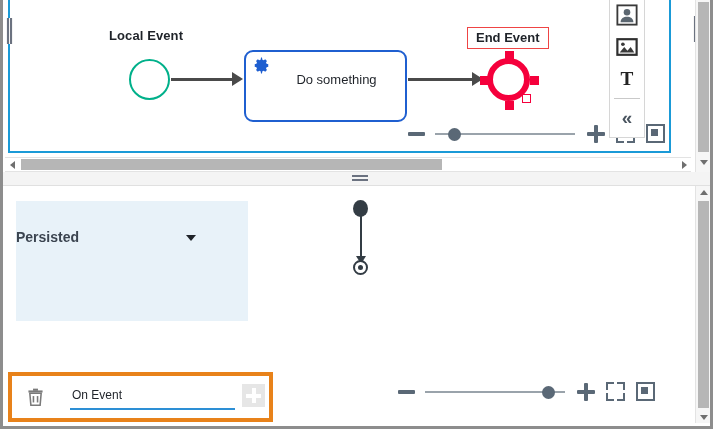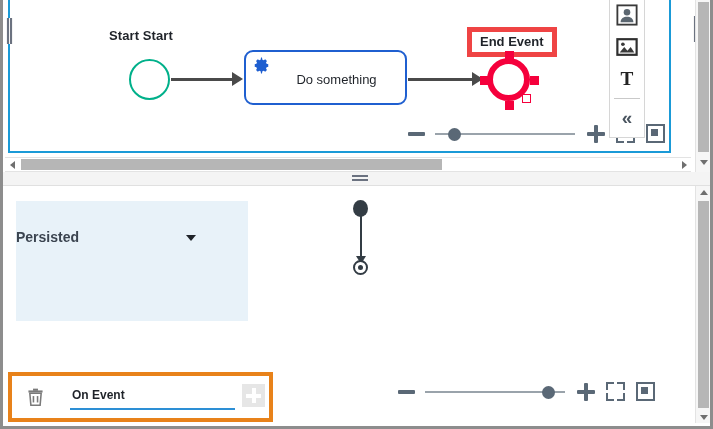--- a/index.html
+++ b/index.html
@@ -51,21 +51,21 @@
   .lbl-start {
     position:absolute; left:99px; top:32px;
     font-size:13px; font-weight:700; color:#1f2329; letter-spacing:.1px;
   }
   .start-ev {
     position:absolute; left:119px; top:63px; width:41px; height:41px;
     border:2.5px solid #00b08a; border-radius:50%; background:#fff;
   }
 
   .task {
-    position:absolute; left:234px; top:54px; width:163px; height:55px;
+    position:absolute; left:234px; top:54px; width:163px; height:72px;
     border:2px solid #1f5fd0; border-radius:9px; background:#fff;
   }
   .task-label {
     position:absolute; left:0; top:0; width:163px; height:55px;
     display:flex; align-items:center; justify-content:center;
     font-size:13px; color:#1f2329; padding-left:18px;
   }
   .gear { position:absolute; left:6px; top:4px; width:19px; height:19px; }
 
   .end-ev-wrap { position:absolute; left:472px; top:57px; width:54px; height:54px; }
@@ -80,21 +80,21 @@
   .sel-handle.b { left:23px; top:48px; }
   .sel-handle.l { left:-2px; top:23px; }
   .sel-handle.r { left:48px; top:23px; }
   .sel-sq {
     position:absolute; left:40px; top:41px; width:9px; height:9px;
     border:1.6px solid #f5003c; background:#ffffff;
   }
   .lbl-end {
     position:absolute; left:457px; top:31px;
     padding:2px 8px 3px 8px;
-    border:5px solid #ef4444; background:#fff;
+    border:1px solid #ef4444; background:#fff;
     font-size:13px; font-weight:700; color:#1f2329;
   }
 
   
   .conn { position:absolute; height:2.5px; background:#4a4a4a; }
   .conn.c1 { left:161px; top:82px; width:62px; }
   .conn.c2 { left:398px; top:82px; width:65px; }
   .arrow {
     position:absolute; width:0; height:0;
     border-top:7px solid transparent; border-bottom:7px solid transparent;
@@ -227,21 +227,21 @@
     position:absolute; left:8px; top:372px; width:265px; height:50px;
     border:4px solid #e8821a; background:#ffffff;
   }
   .trash { position:absolute; left:15px; top:12px; width:17px; height:19px; }
   .event-input-wrap {
     position:absolute; left:58px; top:8px; width:165px; height:26px;
     border-bottom:2.5px solid #2d8fd5;
   }
   .event-input {
     width:100%; height:22px; border:none; outline:none; background:transparent;
-    font-family:"Liberation Sans", sans-serif; font-size:12px; font-weight:700; color:#1f2329;
+    font-family:"Liberation Sans", sans-serif; font-size:12px; font-weight:400; color:#1f2329;
     padding:0 2px;
   }
   .plus-btn {
     position:absolute; left:230px; top:8px; width:23px; height:23px;
     background:#e6e6e6;
   }
   .plus-btn:before, .plus-btn:after { content:""; position:absolute; background:#ffffff; }
   .plus-btn:before { left:4px; top:9.5px; width:15px; height:4px; }
   .plus-btn:after  { left:9.5px; top:4px; width:4px; height:15px; }
 
@@ -262,21 +262,21 @@
   <div class="frame-left"></div>
   <div class="frame-right"></div>
   <div class="frame-bottom"></div>
 
   <div class="top-pane">
 
     <div class="canvas-box">
 
       <div class="bpmn">
 
-        <div class="lbl-start">Start Start</div>
+        <div class="lbl-start">Local Event</div>
         <div class="start-ev"></div>
 
         <div class="conn c1"></div>
         <div class="arrow a1"></div>
 
         <div class="task">
           <div class="gear">
             <svg viewBox="0 0 24 24" width="19" height="19">
               <path fill="#1f5fd0" d="M12 8.2a3.8 3.8 0 1 0 0 7.6 3.8 3.8 0 0 0 0-7.6zm0 5.9a2.1 2.1 0 1 1 0-4.2 2.1 2.1 0 0 1 0 4.2z"></path>
               <path fill="#1f5fd0" d="M20.6 13.6l-.1-1.6.1-1.6-2.2-.5a6.6 6.6 0 0 0-.7-1.7l1.2-1.9-2.2-2.2-1.9 1.2a6.6 6.6 0 0 0-1.7-.7L12.6 2h-1.2l-.5 2.6a6.6 6.6 0 0 0-1.7.7L7.3 4.1 5.1 6.3l1.2 1.9a6.6 6.6 0 0 0-.7 1.7l-2.2.5.1 1.6-.1 1.6 2.2.5c.2.6.4 1.2.7 1.7l-1.2 1.9 2.2 2.2 1.9-1.2c.5.3 1.1.5 1.7.7l.5 2.6h1.2l.5-2.6c.6-.2 1.2-.4 1.7-.7l1.9 1.2 2.2-2.2-1.2-1.9c.3-.5.5-1.1.7-1.7l2.2-.5z"></path>

